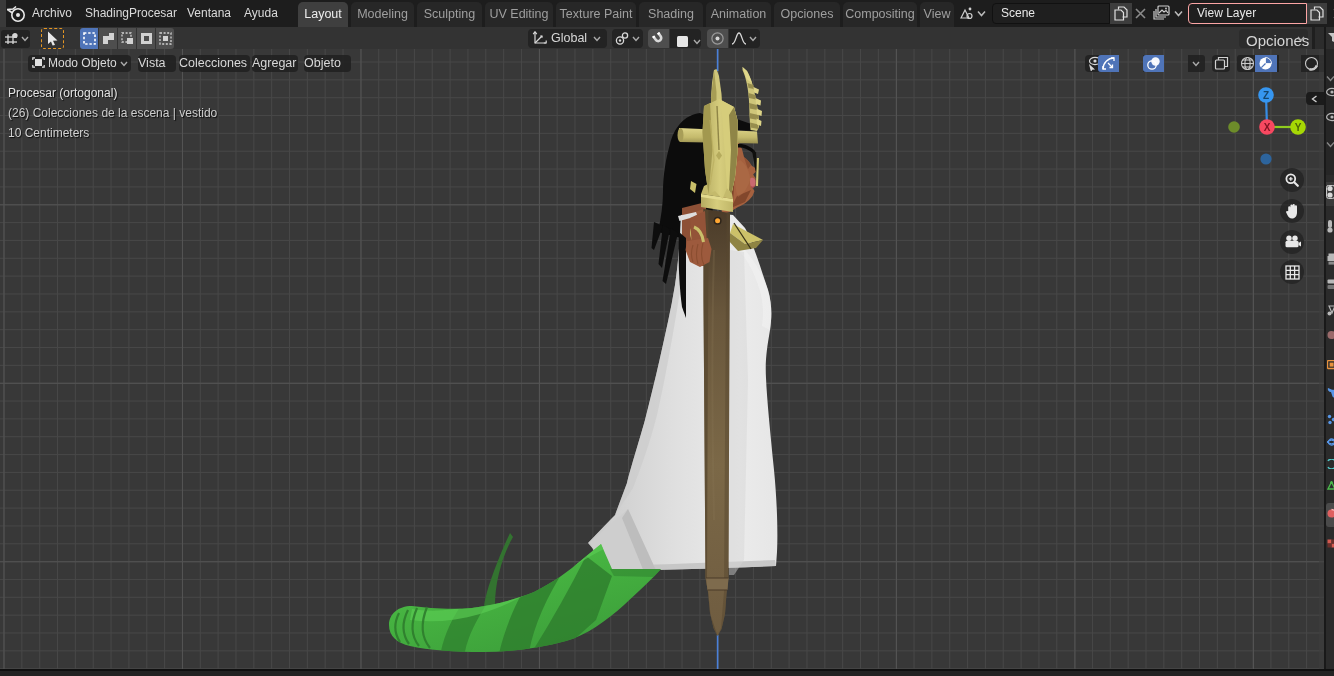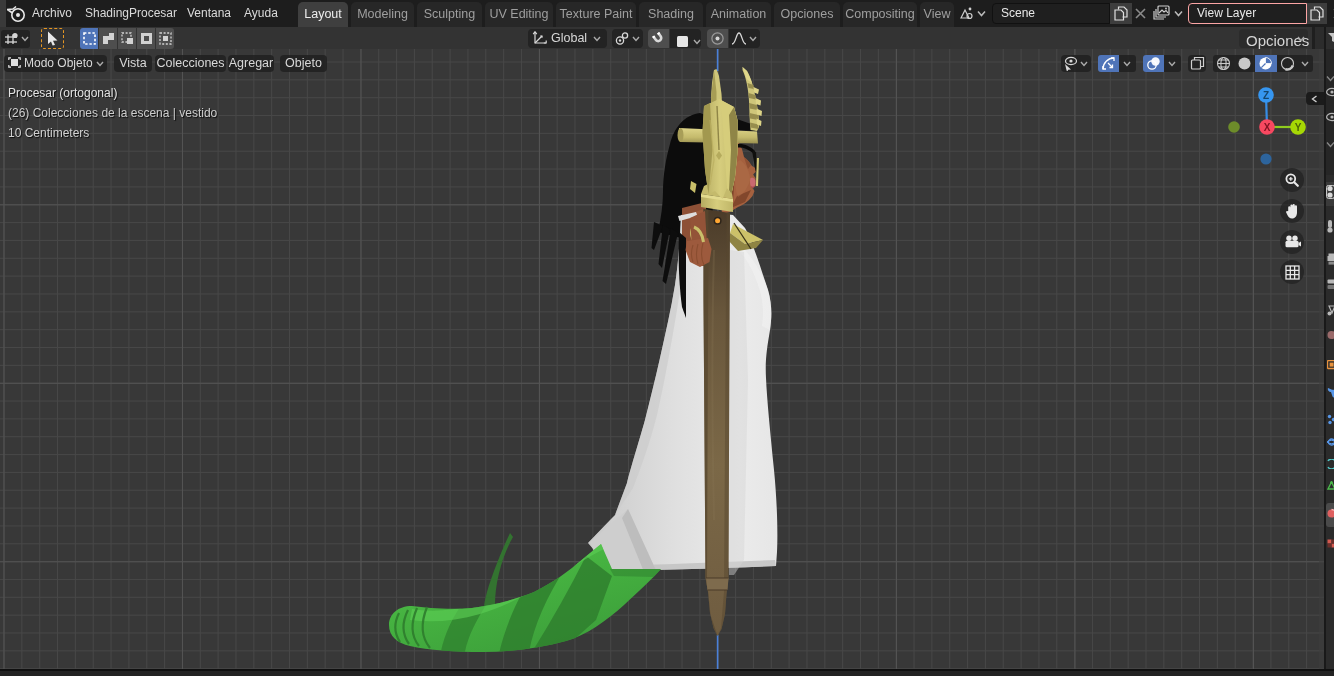--- a/index.html
+++ b/index.html
@@ -29,21 +29,21 @@
     background-image:
       linear-gradient(to right, #535353 1px, transparent 1px),
       linear-gradient(to bottom, #535353 1px, transparent 1px),
       linear-gradient(to right, #474747 1px, transparent 1px),
       linear-gradient(to bottom, #474747 1px, transparent 1px);
     background-size: 178.5px 178.5px, 178.5px 178.5px, 17.85px 17.85px, 17.85px 17.85px;
     background-position: 3.5px 0px, 0px 155.3px, 3.5px 0px, 0px 12.5px;
   }
 
   .vbtn { position:absolute; background:rgba(30,30,30,0.82); border-radius:4px;
-    color:#d8d8d8; font-size:12.5px; text-align:center; }
+    color:#d8d8d8; font-size:12.5px; text-align:left;margin-left:24px; }
 
   .ovtext { position:absolute; color:#d4d4d4; font-size:12px;
     text-shadow:1px 1px 1px rgba(0,0,0,0.8); white-space:nowrap; }
 
   
   #rstrip { position:absolute; left:1325px; top:27px; width:9px; height:642px; }
 
   
   #botbar { position:absolute; left:0; top:669px; width:1334px; height:7px;
     background:#232323; border-top:2px solid #101010; }

